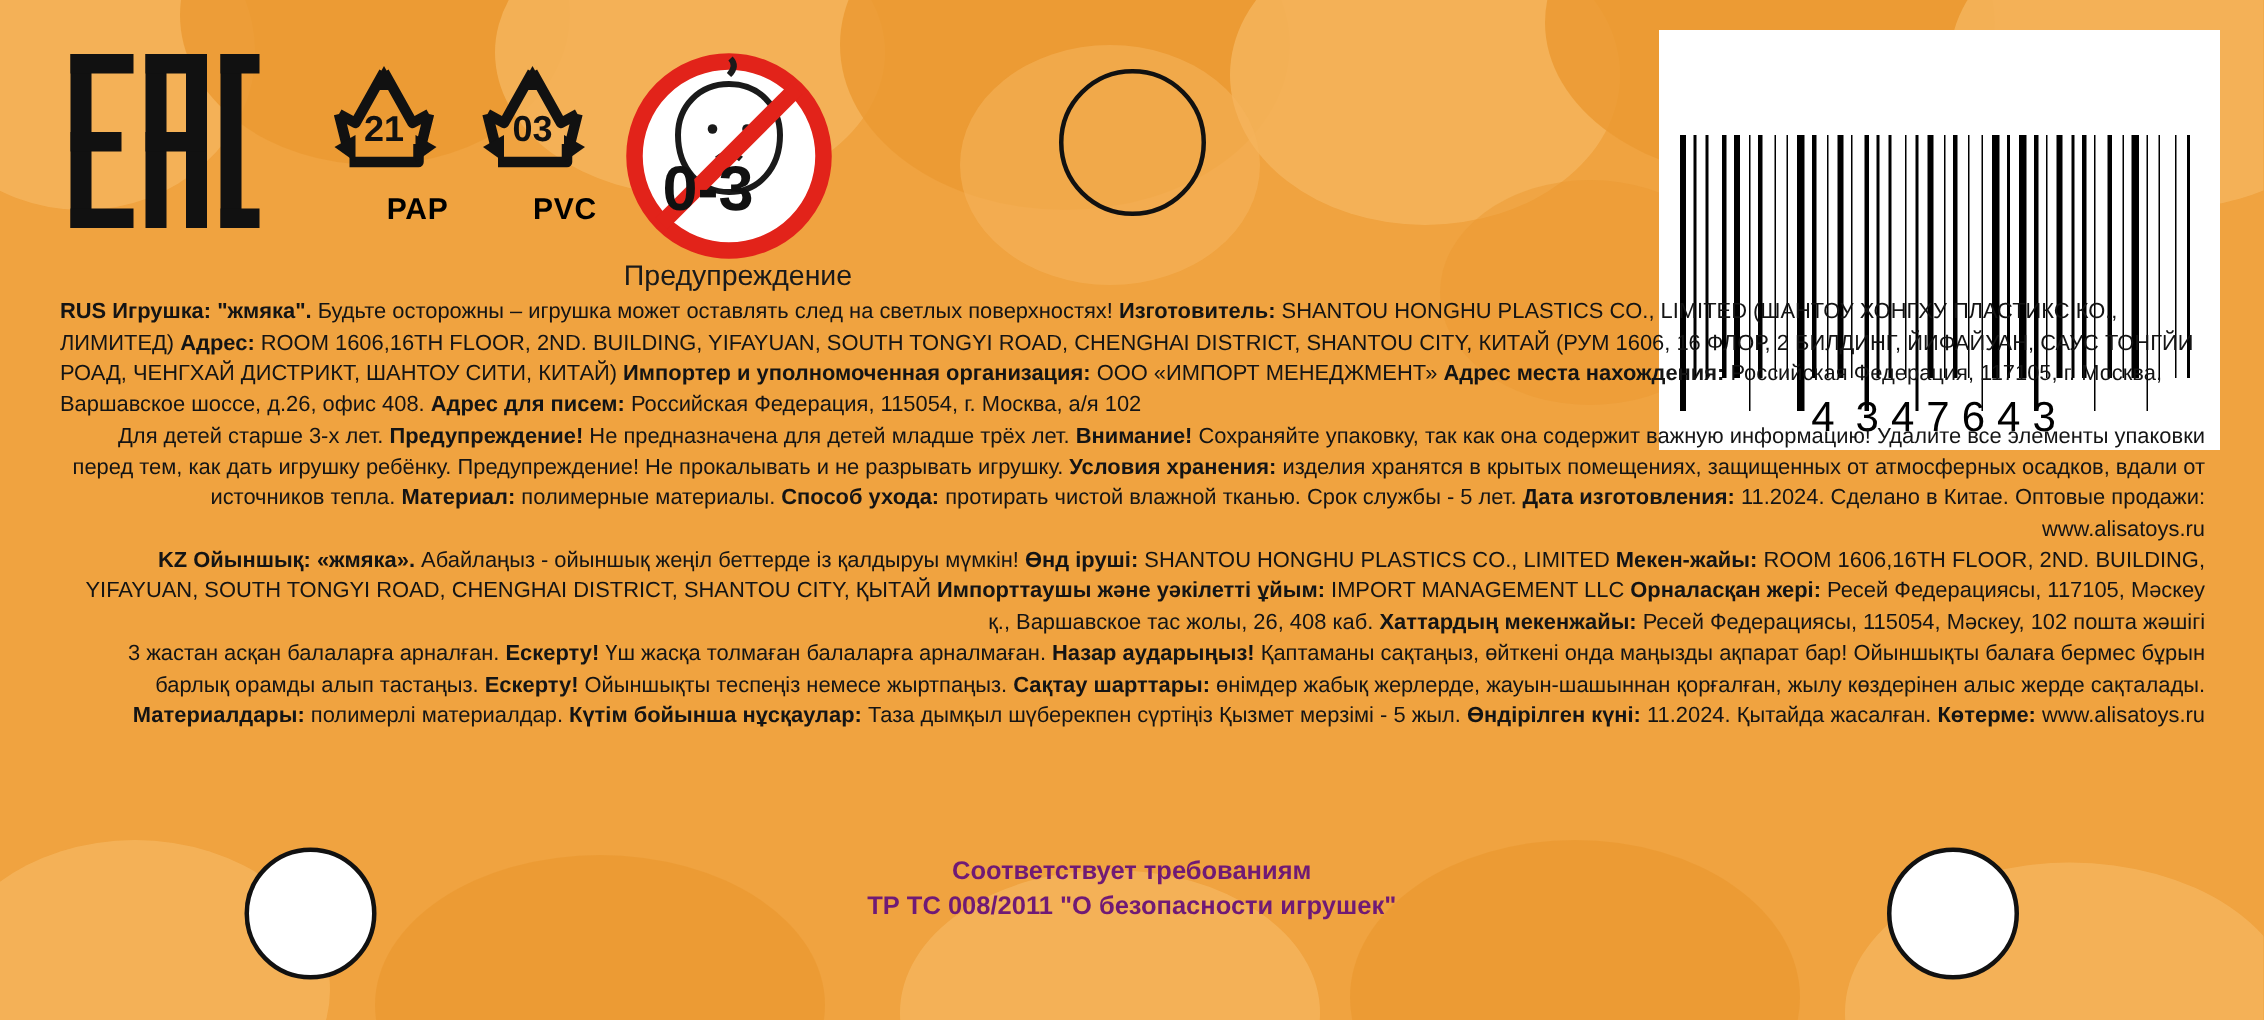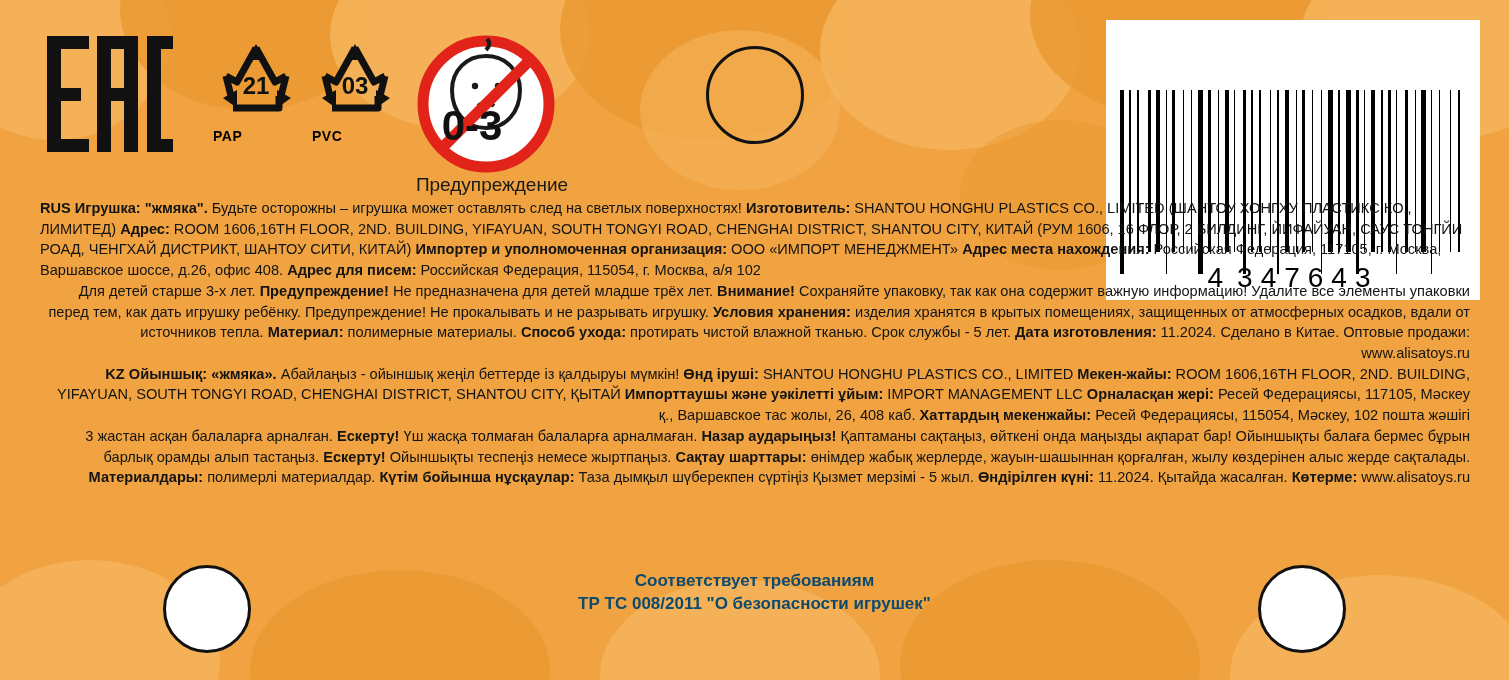--- a/index.html
+++ b/index.html
@@ -15,21 +15,21 @@
   .blob2{background:#eb9a32;}
   .page{position:absolute;inset:0;}
 
   
   .icons-row{position:absolute;left:40px;top:14px;height:170px;}
   .eac{position:absolute;left:5px;top:18px;}
   .recycle{position:absolute;top:28px;}
   .rec1{left:173px;}
   .rec2{left:272px;}
   .rec-label{
-    text-align:left;font-weight:bold;font-size:14px;color:#000;
+    text-align:right;font-weight:bold;font-size:20px;color:#000;
     margin-top:2px;letter-spacing:.5px;
   }
   .age{position:absolute;left:372px;top:20px;}
   .warn-text{
     position:absolute;left:352px;top:160px;width:200px;text-align:center;
     font-size:19px;color:#1a1a1a;
   }
 
   
   .hole{position:absolute;border:3px solid #111;border-radius:50%;background:transparent;}
@@ -58,21 +58,21 @@
     font-size:14.6px;line-height:1.42;color:#141414;
   }
   .body-text p{margin:0 0 0 0;}
   .b{font-weight:bold;}
   .para{margin-bottom:1px;}
   .para2{margin-top:6px;text-align:right;}
 
   
   .footer{
     position:absolute;left:0;right:0;top:570px;text-align:center;
-    font-size:17px;font-weight:bold;color:#0c4a6e;line-height:1.35;
+    font-size:17px;font-weight:bold;color:#701a75;line-height:1.35;
   }
 </style>
 </head>
 <body>
 
 <div class="bg-blobs">
   <div class="blob" style="left:-60px;top:-70px;width:230px;height:210px;"></div>
   <div class="blob blob2" style="left:120px;top:-90px;width:260px;height:200px;"></div>
   <div class="blob" style="left:330px;top:-60px;width:260px;height:190px;"></div>
   <div class="blob blob2" style="left:560px;top:-80px;width:300px;height:220px;"></div>

